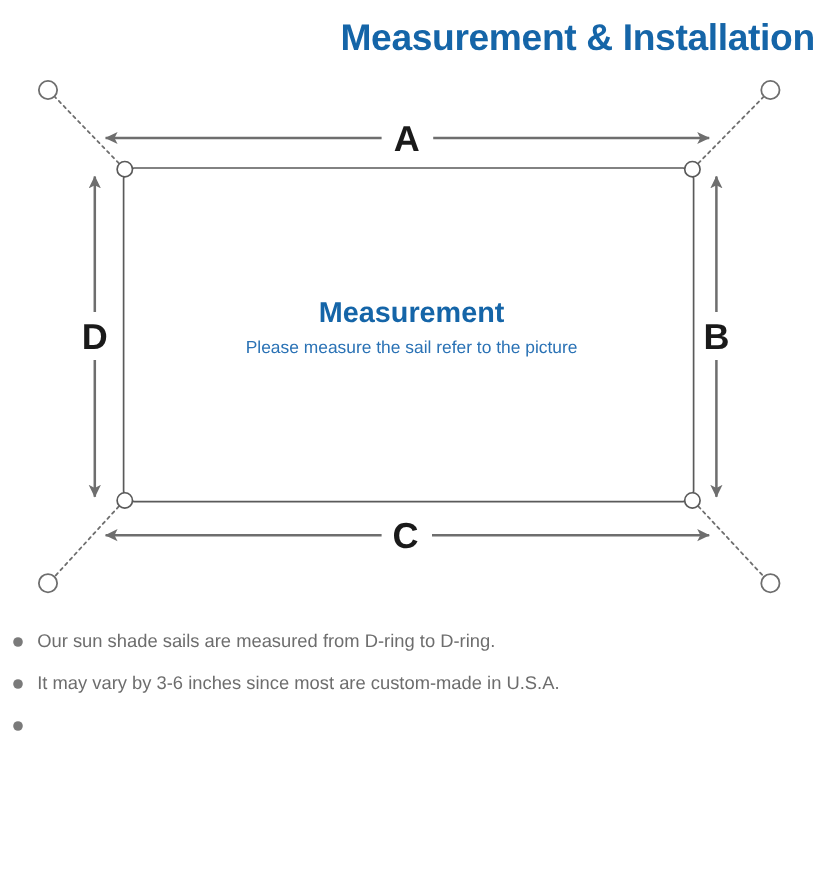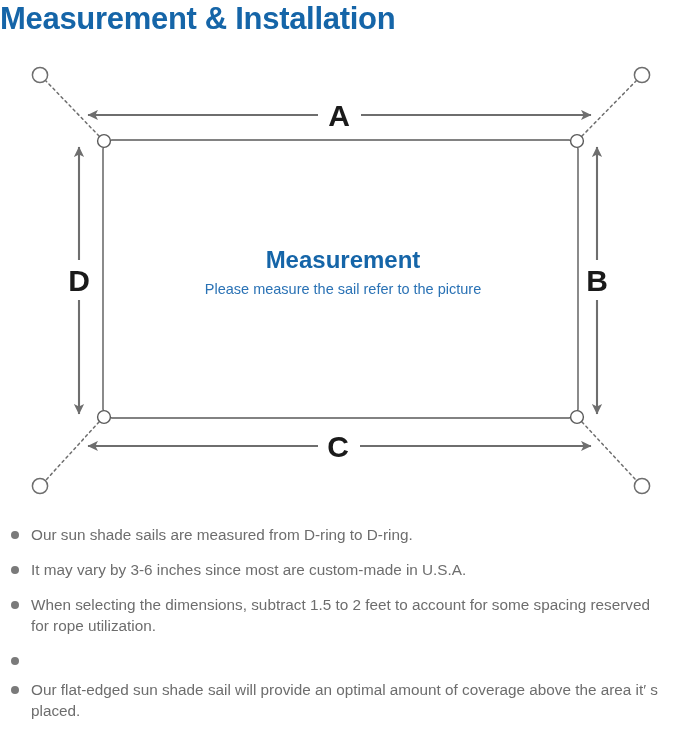--- a/index.html
+++ b/index.html
@@ -9,24 +9,24 @@
   }
   body {
     width: 679px;
     height: 739px;
     position: relative;
     font-family: "Liberation Sans", sans-serif;
     overflow: hidden;
   }
   #page-title {
     position: absolute;
-    top: 0px;
+    top: 13px;
     left: 0;
     width: 679px;
-    text-align: left;
+    text-align: right;
     font-size: 31px;
     font-weight: bold;
     color: #1565a8;
     letter-spacing: -0.3px;
     line-height: 38px;
   }
   #diagram {
     position: absolute;
     top: 48px;
     left: 0;
@@ -138,22 +138,14 @@
   <div class="note-row">
     <span class="note-bullet"></span>
     <span class="note-text">Our sun shade sails are measured from D-ring to D-ring.</span>
   </div>
   <div class="note-row">
     <span class="note-bullet"></span>
     <span class="note-text">It may vary by 3-6 inches since most are custom-made in U.S.A.</span>
   </div>
   <div class="note-row">
     <span class="note-bullet"></span>
-    <span class="note-text">When selecting the dimensions, subtract 1.5 to 2 feet to account for some spacing reserved for rope utilization.</span>
-  </div>
-  <div class="note-row">
-    <span class="note-bullet"></span>
-  </div>
-  <div class="note-row">
-    <span class="note-bullet"></span>
-    <span class="note-text">Our flat-edged sun shade sail will provide an optimal amount of coverage above the area it′ s placed.</span>
   </div>
 </div>
 
 </body></html>

